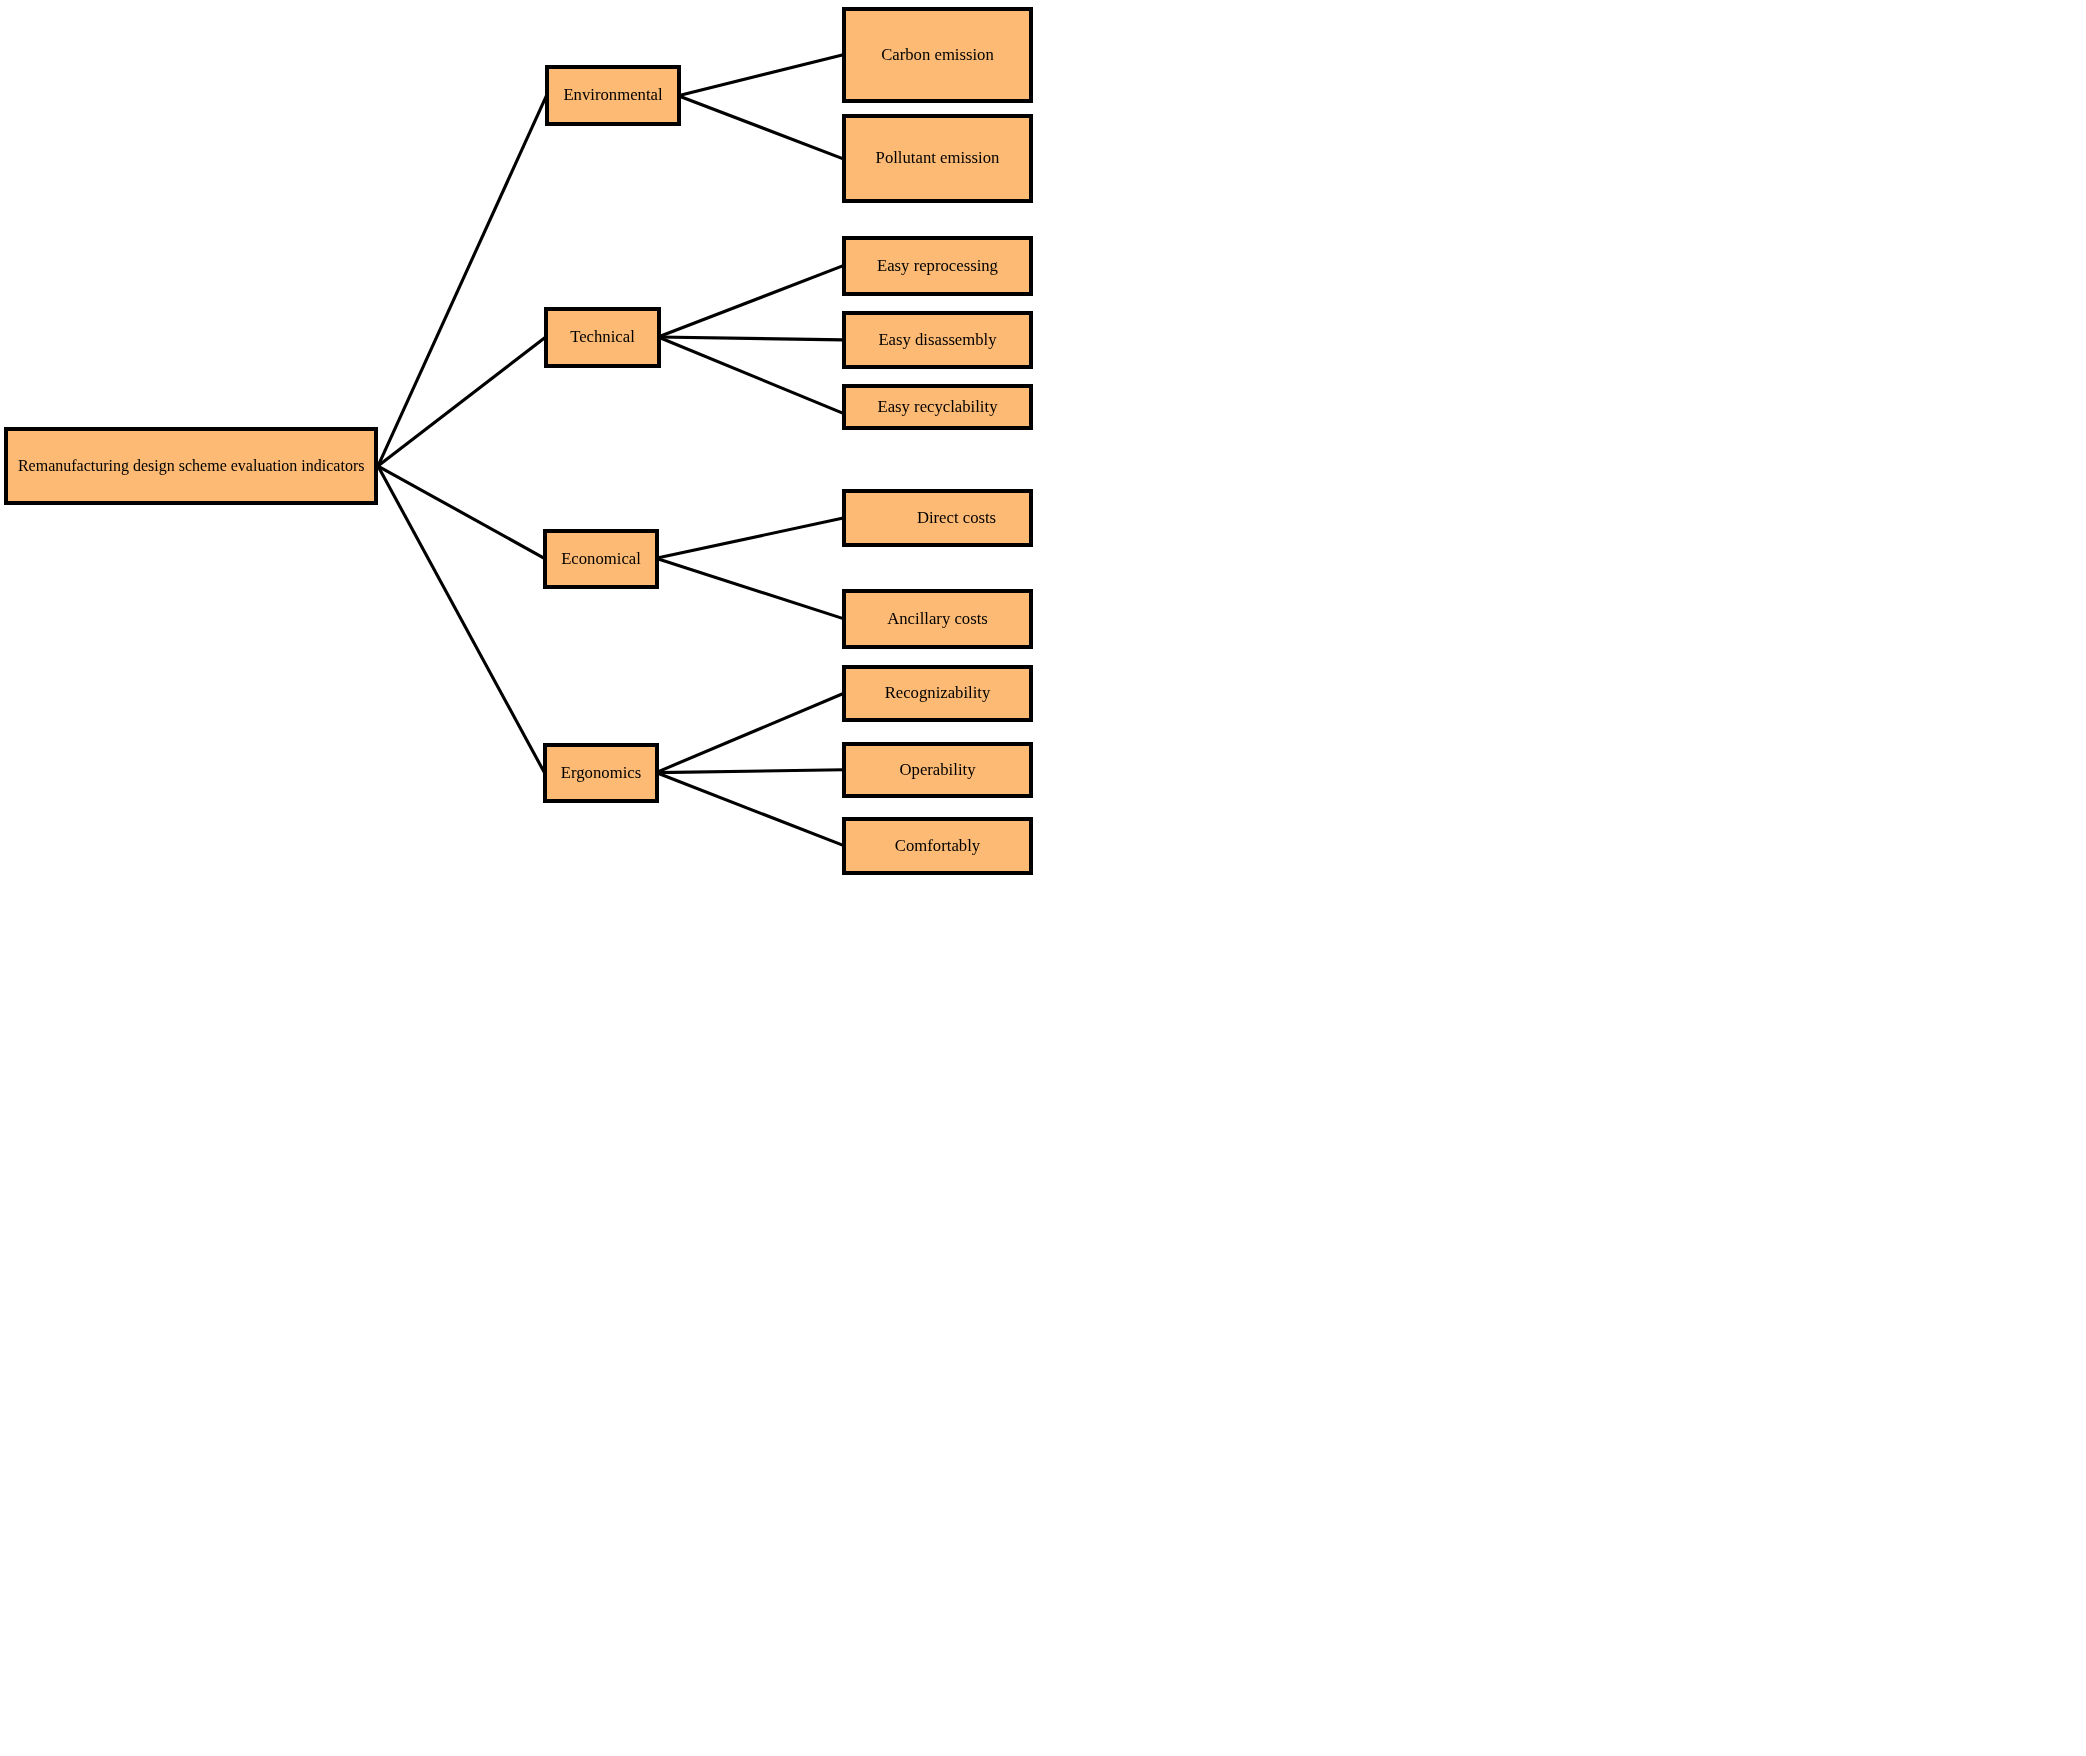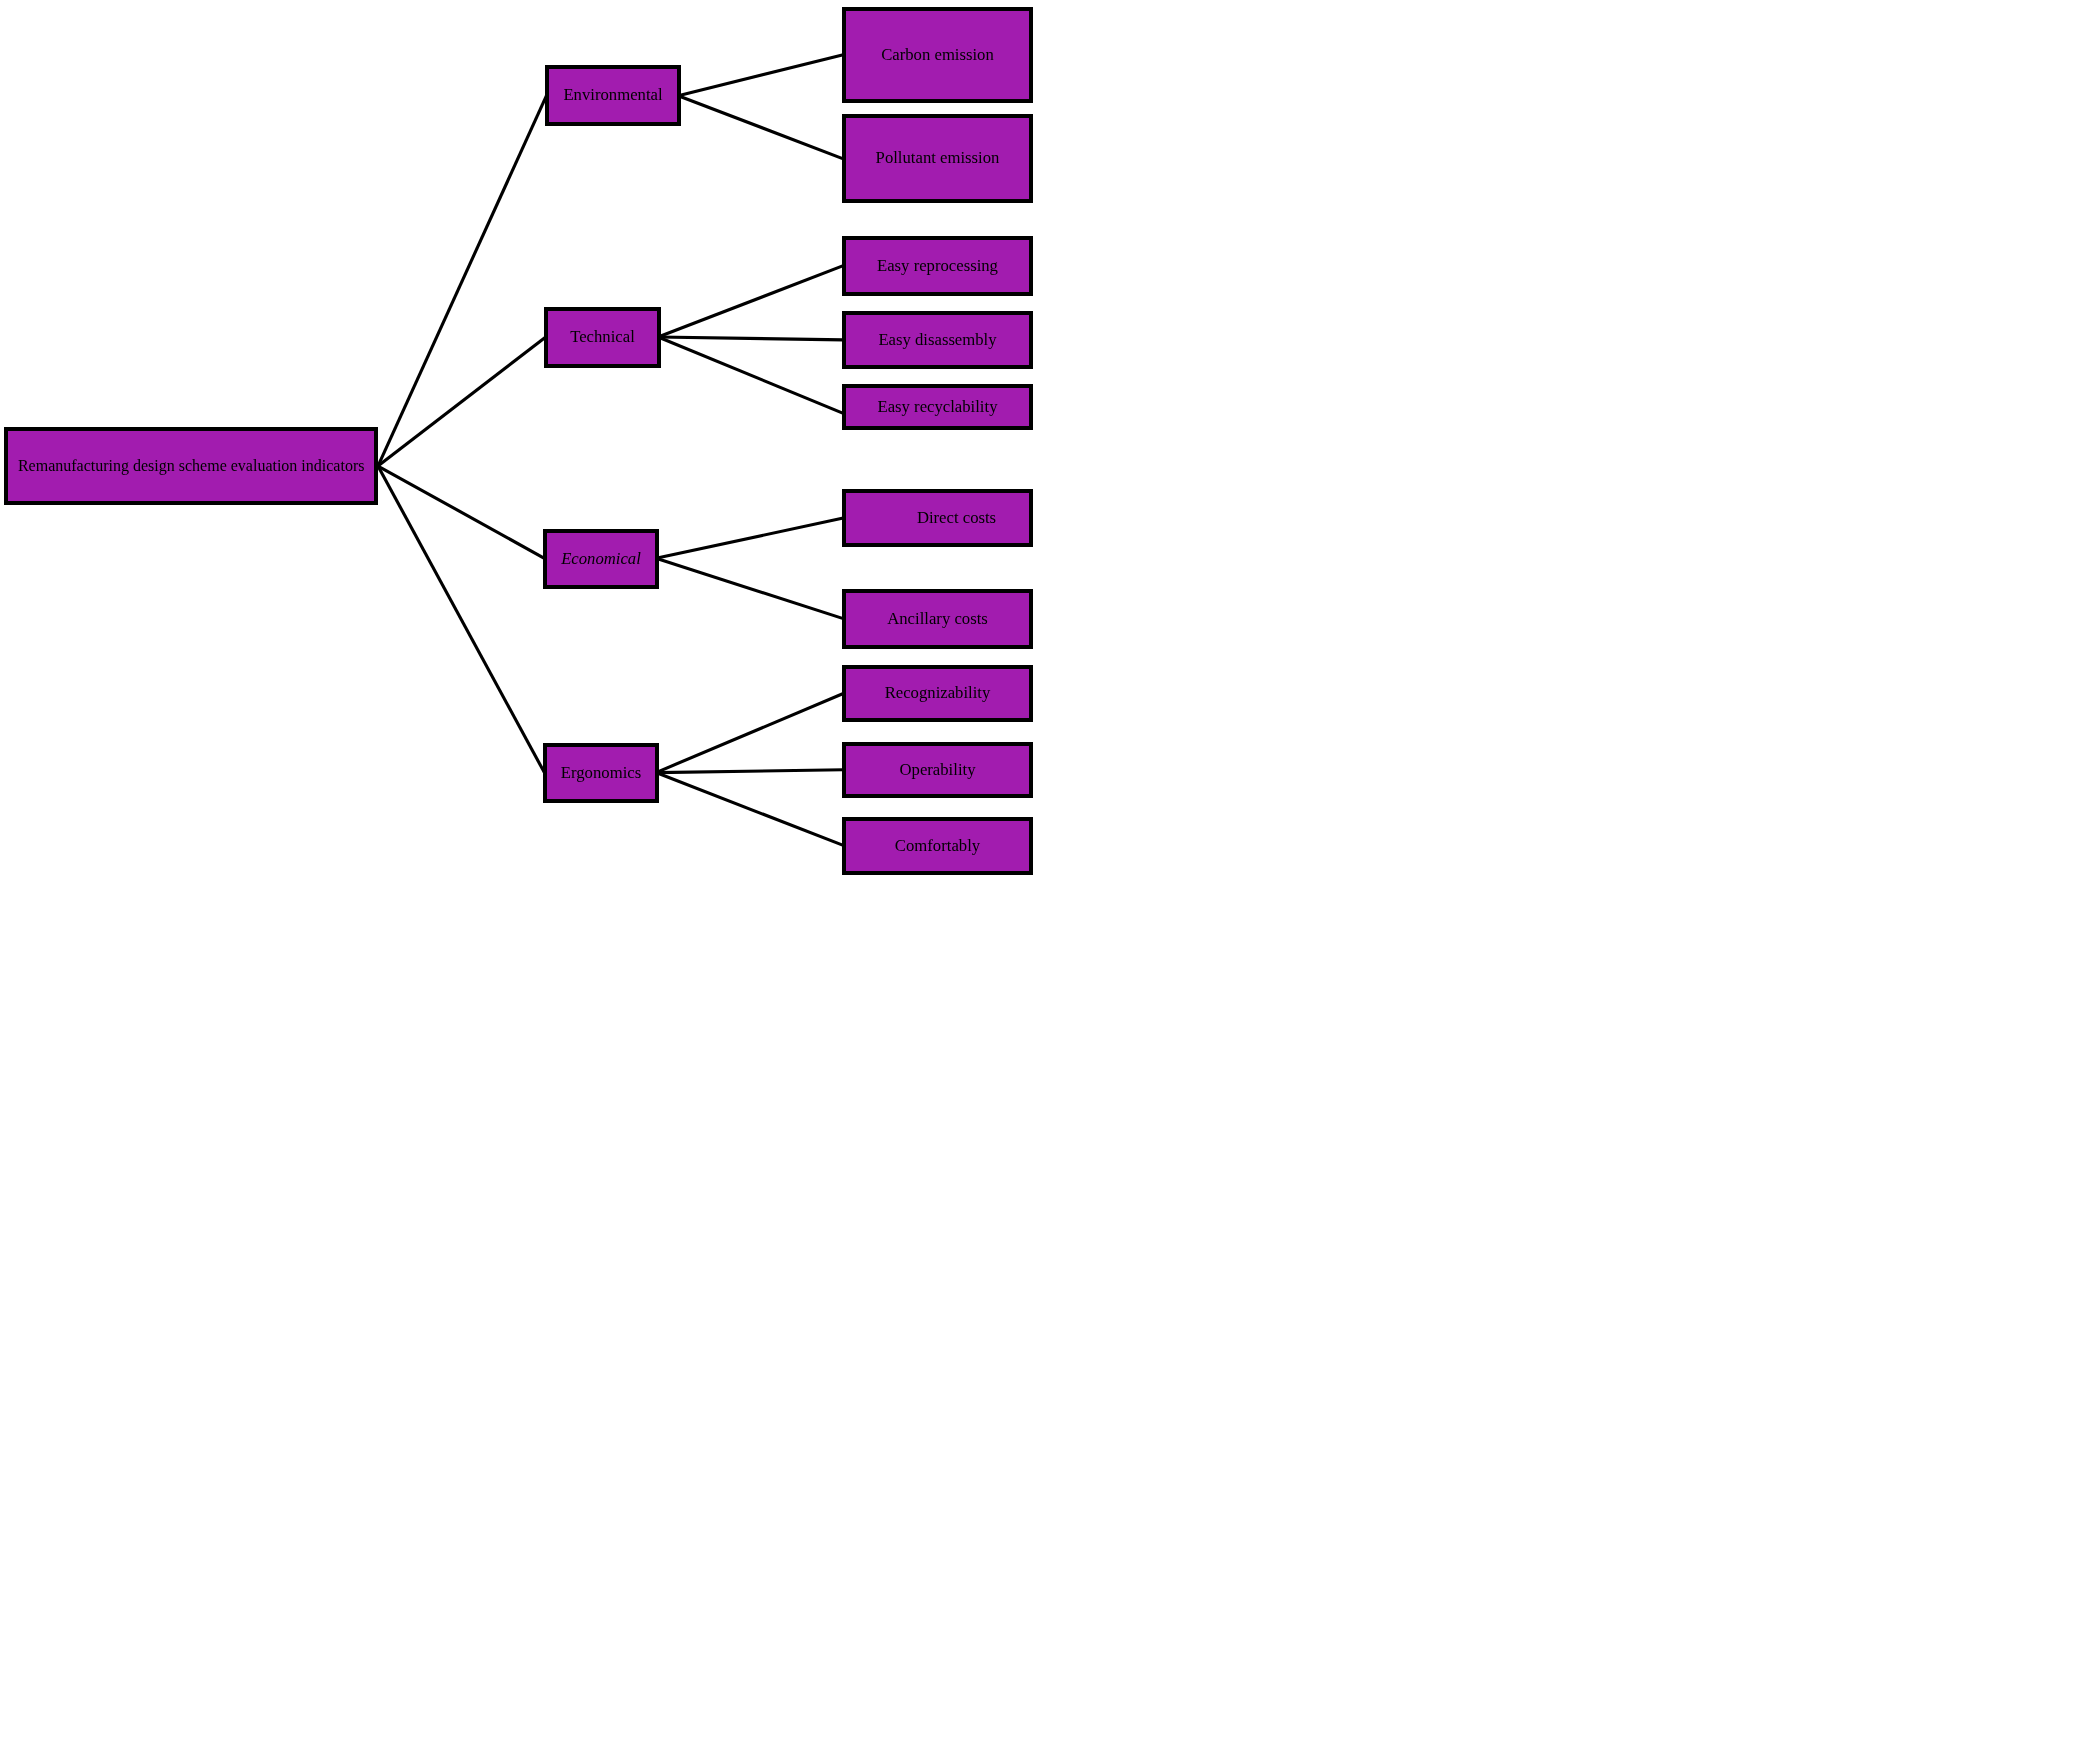--- a/index.html
+++ b/index.html
@@ -19,33 +19,33 @@
   .lines {
     position: absolute;
     left: 0; top: 0;
     width: 1043px;
     height: 878px;
   }
   .node {
     position: absolute;
     box-sizing: border-box;
     border: 4.2px solid #000000;
-    background: #a21caf;
+    background: #fdba74;
     display: flex;
     align-items: center;
     justify-content: center;
     text-align: center;
     font-size: 16.7px;
     line-height: 1.45;
     padding: 0 7px;
   }
   #n-root      { left: 4.2px;    top: 427px;  width: 374px; height: 78px; font-size: 16px; }
   #n-env       { left: 545px;  top: 65px;   width: 136px; height: 61px; }
   #n-tech      { left: 544px;  top: 307px;  width: 117px; height: 61px; }
-  #n-econ      { left: 543px;  top: 529px;  width: 116px; height: 60px; font-style: italic; }
+  #n-econ      { left: 543px;  top: 529px;  width: 116px; height: 60px; }
   #n-ergo      { left: 543px;  top: 743px; width: 116px; height: 60px; }
   #n-carbon    { left: 842px; top: 7px;   width: 191px; height: 96px; }
   #n-pollutant { left: 842px; top: 114px;  width: 191px; height: 89px; }
   #n-reproc    { left: 842px; top: 236px;  width: 191px; height: 60px; }
   #n-disasm    { left: 842px; top: 311px;  width: 191px; height: 58px; }
   #n-recycl    { left: 842px; top: 384px;  width: 191px; height: 46px; }
   #n-direct    { left: 842px; top: 489px;  width: 191px; height: 58px; padding-left: 45px; }
   #n-ancillary { left: 842px; top: 589px;  width: 191px; height: 60px; }
   #n-recog     { left: 842px; top: 665px;  width: 191px; height: 57px; }
   #n-oper      { left: 842px; top: 742px; width: 191px; height: 56px; }

